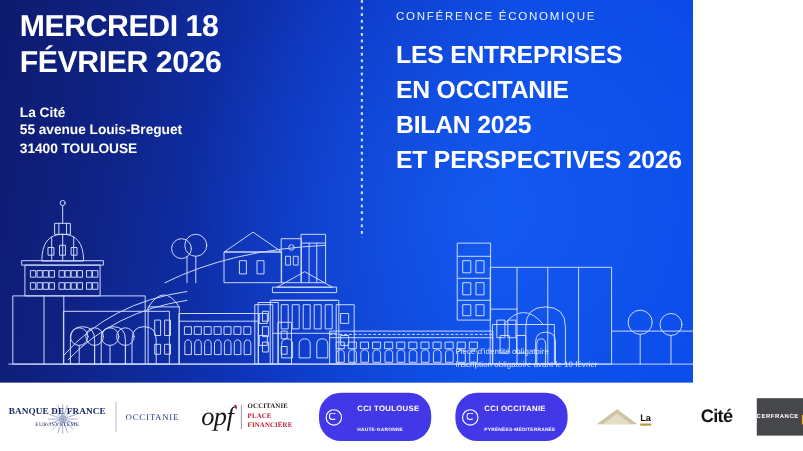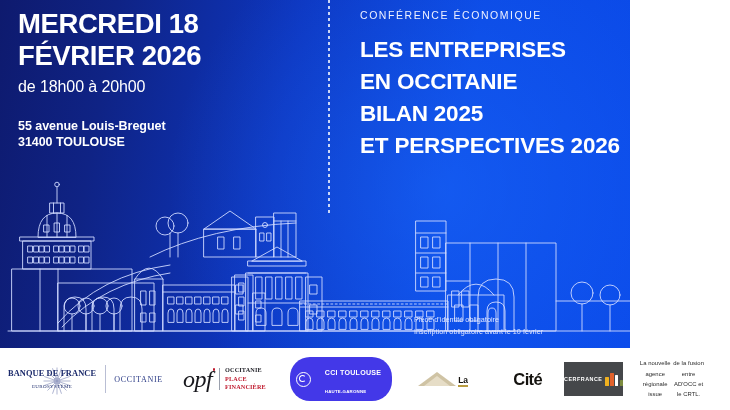--- a/index.html
+++ b/index.html
@@ -434,22 +434,22 @@
         <line x1="636" y1="100" x2="710" y2="100"></line>
       </g>
 
     </svg>
 
     <div class="v-dots"></div>
 
     <div class="left-col">
       <div class="date-line">MERCREDI 18</div>
       <div class="date-line">FÉVRIER 2026</div>
-      <div class="time-line">de 18h00 à 20h00</div>
       <div class="venue">
+        <div>La Cité</div>
         <div>55 avenue Louis-Breguet</div>
         <div>31400 TOULOUSE</div>
       </div>
     </div>
 
     <div class="right-col">
       <div class="eyebrow">CONFÉRENCE ÉCONOMIQUE</div>
       <div class="title-block">
         <div class="title-line">LES ENTREPRISES</div>
         <div class="title-line">EN OCCITANIE</div>
@@ -511,20 +511,27 @@
     </div>
 
     <div class="logo-slot cci cci1">
       <span class="cci-mark"></span>
       <span class="cci-txt">
         <span class="cci-t1">CCI TOULOUSE</span><br>
         <span class="cci-t2">HAUTE-GARONNE</span>
       </span>
     </div>
 
+    <div class="logo-slot cci cci2">
+      <span class="cci-mark"></span>
+      <span class="cci-txt">
+        <span class="cci-t1">CCI OCCITANIE</span><br>
+        <span class="cci-t2">PYRÉNÉES-MÉDITERRANÉE</span>
+      </span>
+    </div>
 
     <div class="logo-slot lacite">
       <svg class="lacite-roof" width="42" height="15" viewBox="0 0 42 15">
         <path d="M2 15 L21 1 L40 15 Z" fill="#cfc3a4"></path>
         <path d="M8 15 L21 5 L34 15 Z" fill="#e6ddc7"></path>
       </svg>
       <div class="lacite-txt">
         <span class="lacite-la">La</span>
         <span class="lacite-cite">Cité</span>
       </div>

